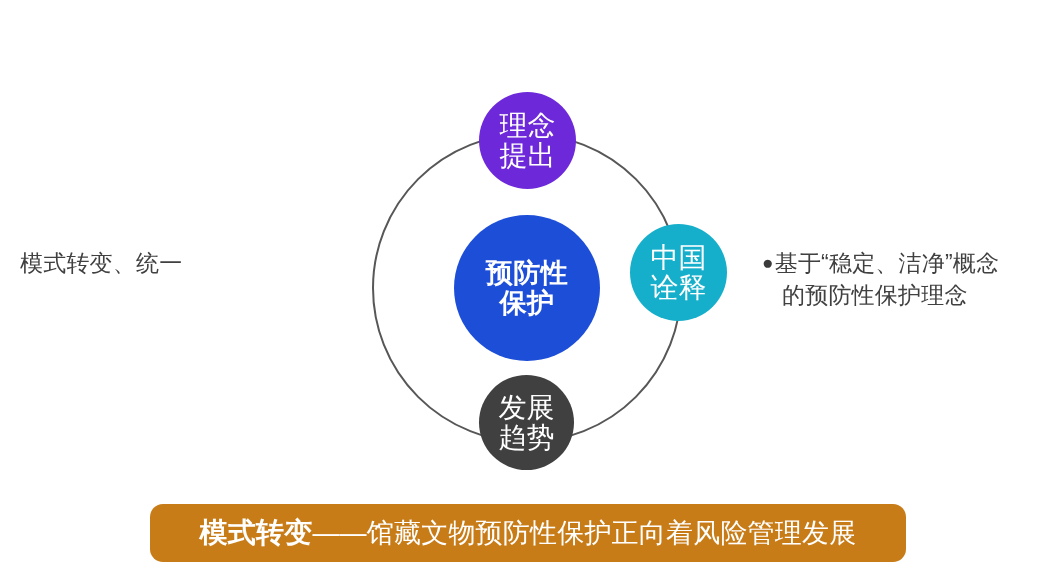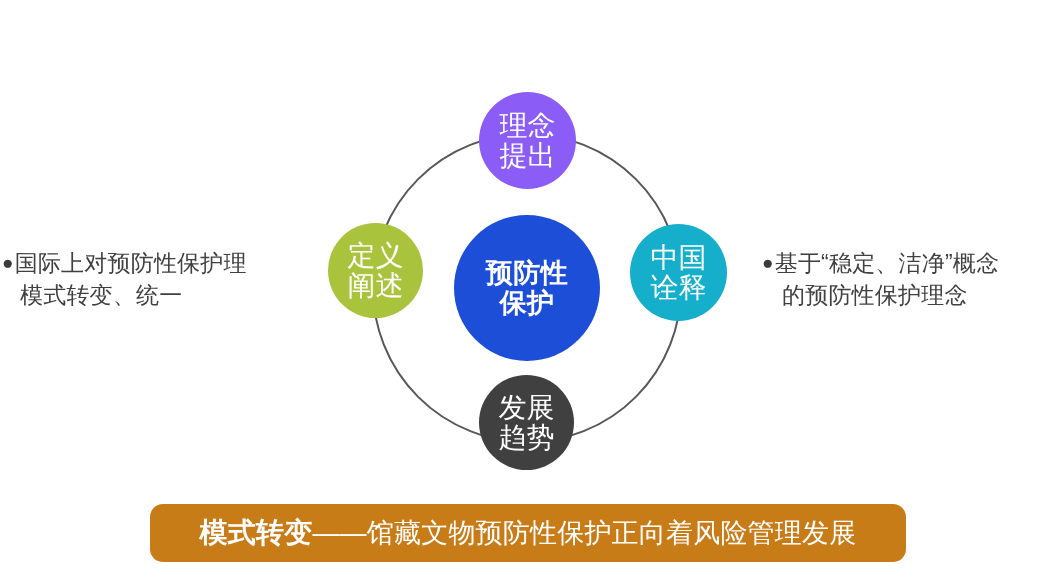--- a/index.html
+++ b/index.html
@@ -115,21 +115,21 @@
     letter-spacing: 0.5px;
     z-index: 3;
   }
   #node-center span { line-height: 1.12; }
 
   #node-top {
     left: 479px;
     top: 92px;
     width: 97px;
     height: 97px;
-    background: #8b5cf6;
+    background: #6d28d9;
     font-size: 28px;
     z-index: 4;
   }
   #node-right {
     left: 630px;
     top: 224px;
     width: 97px;
     height: 97px;
     background: #16AFCB;
     font-size: 28px;
@@ -179,21 +179,20 @@
     font-weight: normal;
   }
 </style>
 </head>
 <body>
 
 <div class="stage">
 
 
   <div class="annot" id="annot-left">
-    <span class="bullet-row"><span class="bullet">●</span><span>国际上对预防性保护理</span></span>
     <span class="line2">模式转变、统一</span>
   </div>
 
   <div class="annot" id="annot-right">
     <span class="bullet-row"><span class="bullet">●</span><span>基于“稳定、洁净”概念</span></span>
     <span class="line2">的预防性保护理念</span>
   </div>
 
   <div class="ring"></div>
 
@@ -210,23 +209,19 @@
   <div class="node" id="node-right">
     <span>中国</span>
     <span>诠释</span>
   </div>
 
   <div class="node" id="node-bottom">
     <span>发展</span>
     <span>趋势</span>
   </div>
 
-  <div class="node" id="node-left">
-    <span>定义</span>
-    <span>阐述</span>
-  </div>
 
   <div class="banner">
     <span class="lead">模式转变</span>
       <span class="rest">——馆藏文物预防性保护正向着风险管理发展</span>
   </div>
 
 </div>
 
 </body></html>

